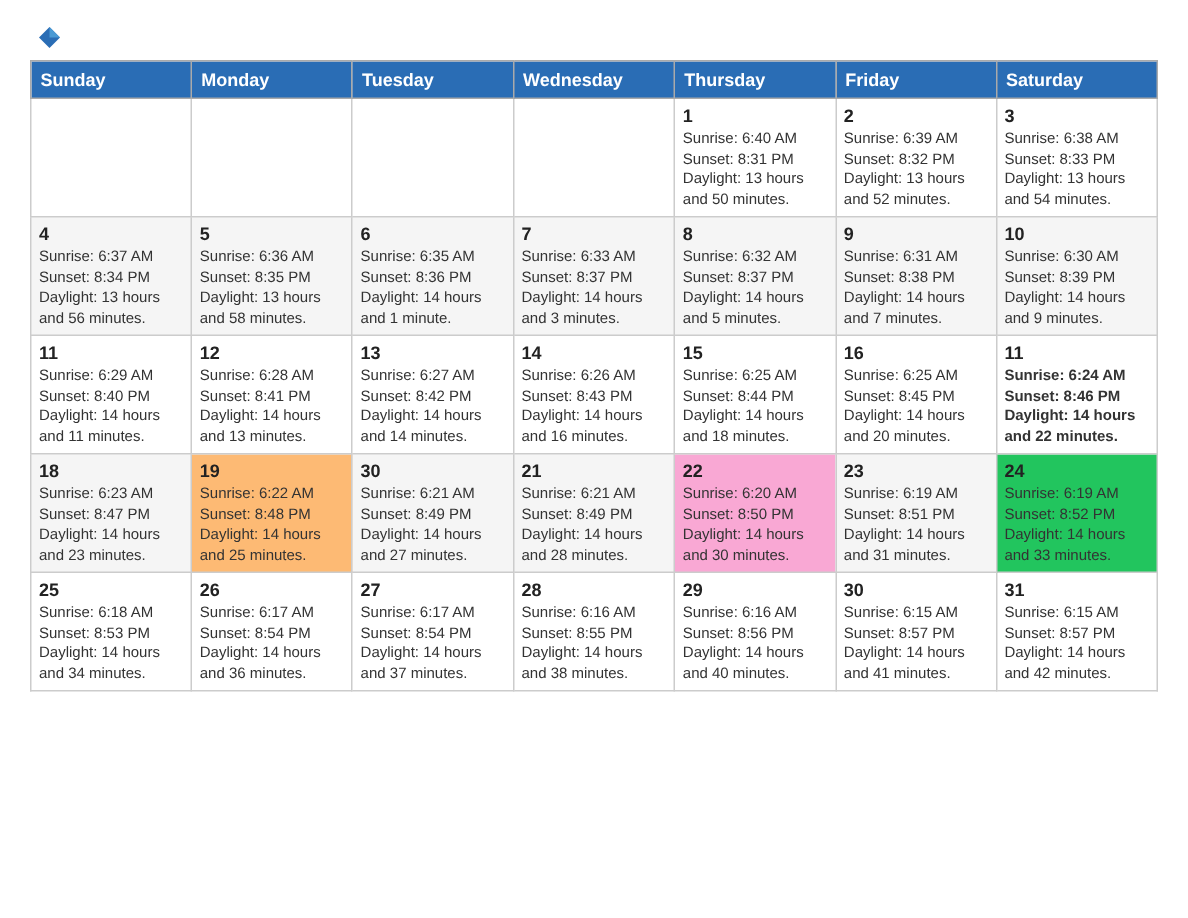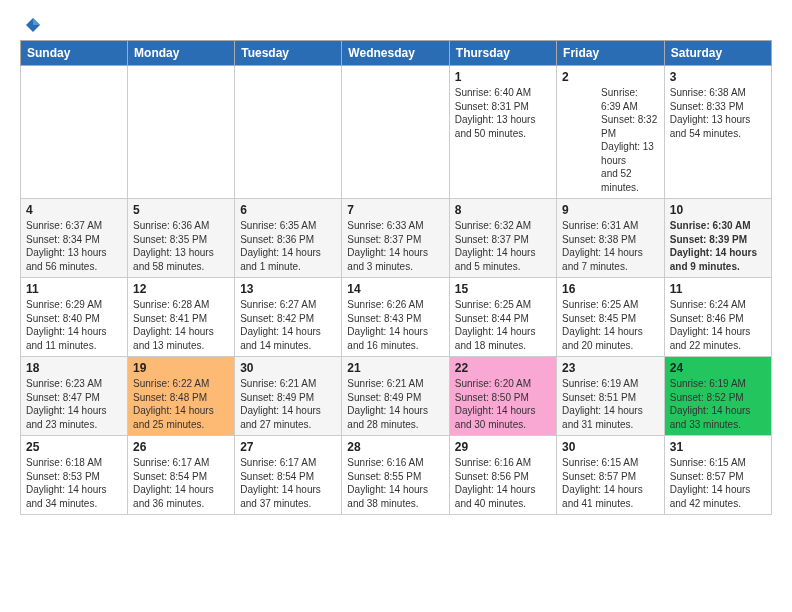--- a/index.html
+++ b/index.html
@@ -122,21 +122,21 @@
           <td class="empty-cell"></td>
           <td>
             <div class="day-num">1</div>
             <div class="day-info" style="white-space: pre-line;">Sunrise: 6:40 AM
 Sunset: 8:31 PM
 Daylight: 13 hours
 and 50 minutes.</div>
           </td>
           <td>
             <div class="day-num">2</div>
-            <div class="day-info" style="white-space: pre-line; margin-left: 39px;">Sunrise: 6:39 AM
+            <div class="day-info" style="white-space: pre-line;">Sunrise: 6:39 AM
 Sunset: 8:32 PM
 Daylight: 13 hours
 and 52 minutes.</div>
           </td>
           <td>
             <div class="day-num">3</div>
             <div class="day-info" style="white-space: pre-line;">Sunrise: 6:38 AM
 Sunset: 8:33 PM
 Daylight: 13 hours
 and 54 minutes.</div>
@@ -180,21 +180,21 @@
           </td>
           <td style="background: rgb(245, 245, 245);">
             <div class="day-num">9</div>
             <div class="day-info" style="white-space: pre-line;">Sunrise: 6:31 AM
 Sunset: 8:38 PM
 Daylight: 14 hours
 and 7 minutes.</div>
           </td>
           <td style="background: rgb(245, 245, 245);">
             <div class="day-num">10</div>
-            <div class="day-info" style="white-space: pre-line; font-weight: bold;">Sunrise: 6:30 AM
+            <div class="day-info" style="white-space: pre-line;">Sunrise: 6:30 AM
 Sunset: 8:39 PM
 Daylight: 14 hours
 and 9 minutes.</div>
           </td>
         </tr>
         <tr>
           <td>
             <div class="day-num">11</div>
             <div class="day-info" style="white-space: pre-line;">Sunrise: 6:29 AM
 Sunset: 8:40 PM
@@ -231,21 +231,21 @@
           </td>
           <td>
             <div class="day-num">16</div>
             <div class="day-info" style="white-space: pre-line;">Sunrise: 6:25 AM
 Sunset: 8:45 PM
 Daylight: 14 hours
 and 20 minutes.</div>
           </td>
           <td>
             <div class="day-num">11</div>
-            <div class="day-info" style="white-space: pre-line;">Sunrise: 6:24 AM
+            <div class="day-info" style="white-space: pre-line; font-weight: bold;">Sunrise: 6:24 AM
 Sunset: 8:46 PM
 Daylight: 14 hours
 and 22 minutes.</div>
           </td>
         </tr>
         <tr style="background: rgb(245, 245, 245);">
           <td style="background: rgb(245, 245, 245);">
             <div class="day-num">18</div>
             <div class="day-info" style="white-space: pre-line;">Sunrise: 6:23 AM
 Sunset: 8:47 PM

